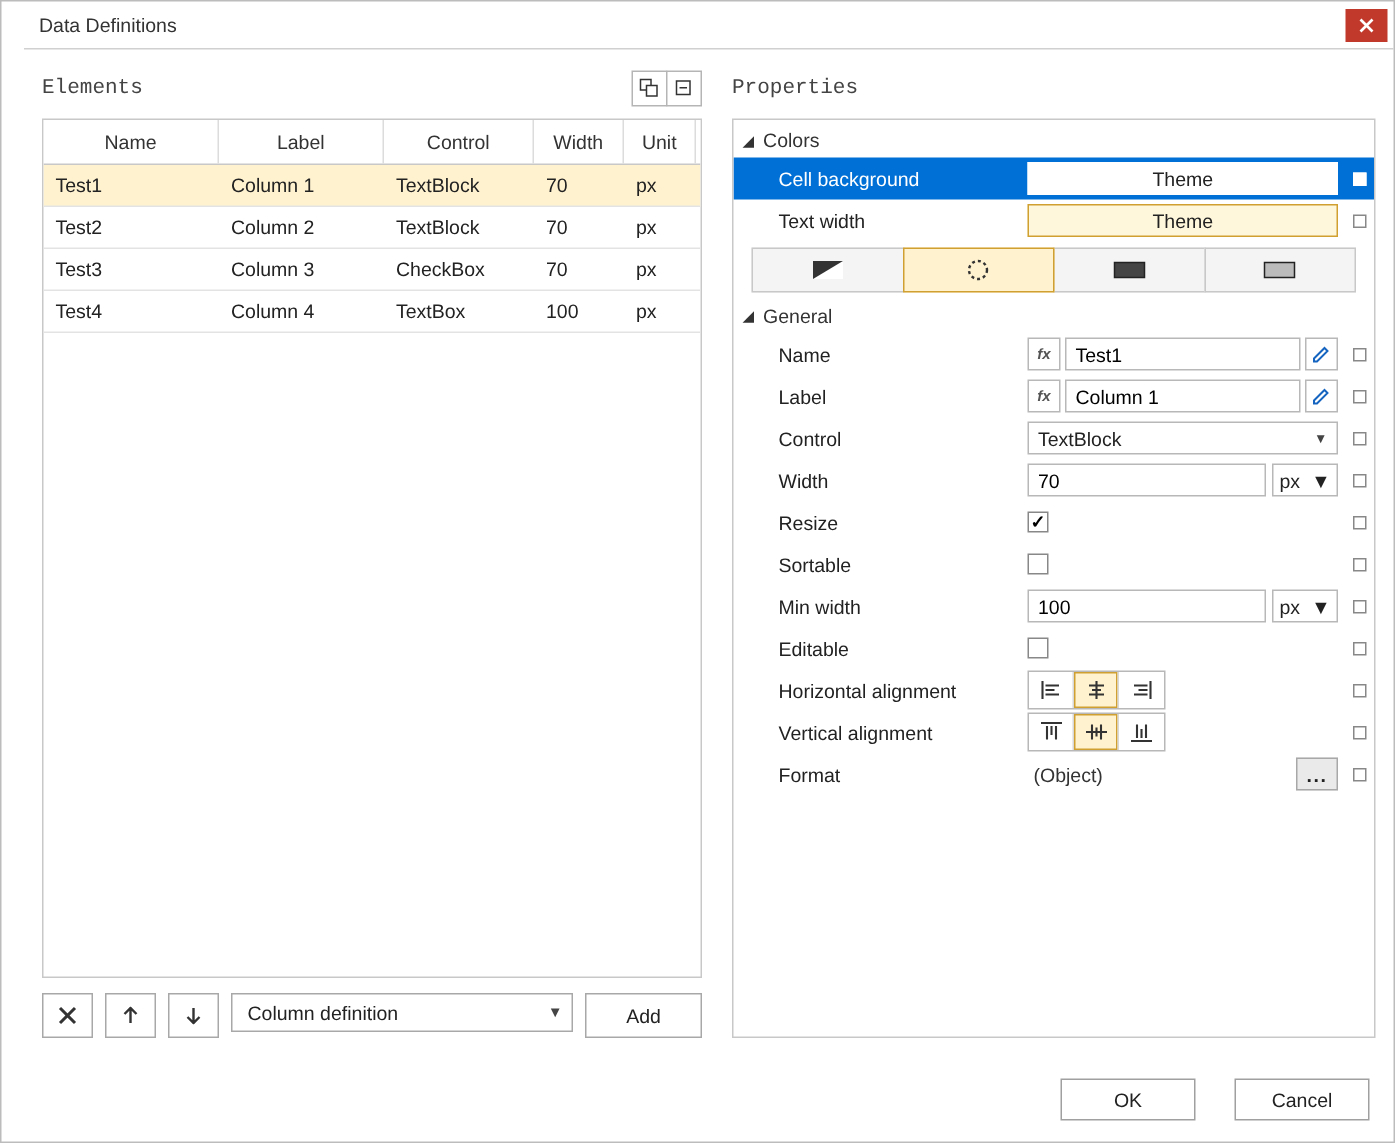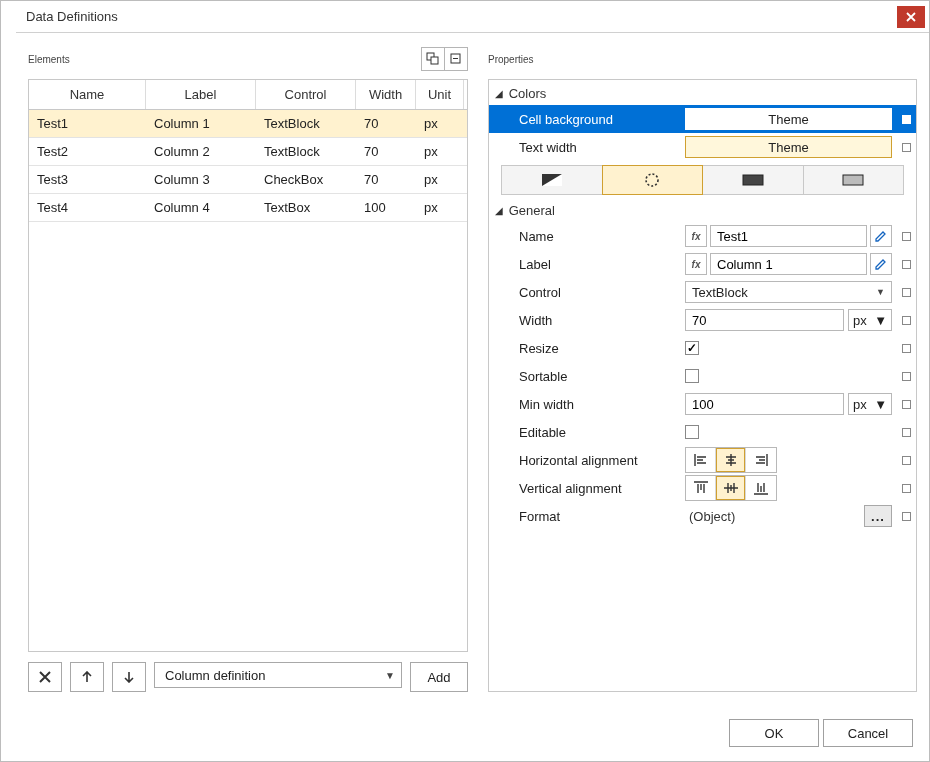--- a/index.html
+++ b/index.html
@@ -6,21 +6,21 @@
   html, body { margin: 0; padding: 0; font-family: "Segoe UI", Tahoma, sans-serif; font-size: 13px; color: #222; background: #fff; }
   .window { width: 930px; height: 762px; border: 1px solid #bcbcbc; background: #fff; display: flex; flex-direction: column; padding-left: 15px; }
   .titlebar { display: flex; align-items: center; height: 32px; border-bottom: 1px solid #d0d0d0; }
   .titlebar .title { padding-left: 10px; font-size: 13px; color: #333; flex: 1; }
   .titlebar .close { width: 28px; height: 22px; margin-right: 4px; background: #c0392b; color: #fff; display: flex; align-items: center; justify-content: center; cursor: pointer; font-size: 14px; font-weight: bold; }
   .body { display: flex; flex: 1; min-height: 0; }
   .left, .right { display: flex; flex-direction: column; }
   .left { width: 462px; padding: 12px 10px 12px 12px; }
   .right { flex: 1; padding: 12px 12px 12px 10px; }
   .pane-header { display: flex; align-items: center; height: 28px; margin-bottom: 6px; }
-  .pane-header .pane-title { font-size: 10px; color: #444; flex: 1; }
+  .pane-header .pane-title { font-size: 14px; color: #444; flex: 1; font-family: Liberation Mono, monospace; }
   .iconbtns { display: flex; gap: 0; }
   .iconbtn { width: 24px; height: 24px; border: 1px solid #b5b5b5; background: #fff; display: flex; align-items: center; justify-content: center; cursor: pointer; margin-left: -1px; }
   .iconbtn:first-child { margin-left: 0; }
 
   
   .elements-table { border: 1px solid #c8c8c8; flex: 1; overflow: hidden; display: flex; flex-direction: column; }
   .et-head, .et-row { display: flex; }
   .et-head { background: #fff; border-bottom: 1px solid #c8c8c8; }
   .et-head > div { text-align: center; padding: 7px 8px; border-right: 1px solid #dcdcdc; color: #333; }
   .et-row { border-bottom: 1px solid #e3e3e3; }
@@ -31,21 +31,21 @@
   .col-control { width: 100px; }
   .col-width { width: 60px; }
   .col-unit { width: 48px; }
 
   
   .left-footer { display: flex; gap: 8px; margin-top: 10px; }
   .sqbtn { width: 34px; height: 30px; border: 1px solid #a8a8a8; background: #fff; display: flex; align-items: center; justify-content: center; cursor: pointer; font-size: 14px; font-weight: bold; }
   .combo { flex: 1; height: 26px; border: 1px solid #a8a8a8; background: #fff; display: flex; align-items: center; padding: 0 6px 0 10px; cursor: pointer; }
   .combo .cd { flex: 1; }
   .combo .chev { font-size: 10px; color: #444; }
-  .addbtn { width: 58px; height: 30px; border: 1px solid #a8a8a8; background: #fff; display: flex; align-items: center; justify-content: center; cursor: pointer; }
+  .addbtn { width: 78px; height: 30px; border: 1px solid #a8a8a8; background: #fff; display: flex; align-items: center; justify-content: center; cursor: pointer; }
 
   
   .props { border: 1px solid #c8c8c8; flex: 1; overflow: hidden; display: flex; flex-direction: column; }
   .section-head { display: flex; align-items: center; gap: 6px; padding: 6px 6px 4px 6px; font-size: 13px; color: #333; }
   .tri { font-size: 10px; color: #333; cursor: pointer; }
 
   .prow { display: flex; align-items: center; height: 28px; }
   .prow .plabel { width: 196px; padding-left: 30px; padding-right: 4px; }
   .prow .pval { flex: 1; display: flex; align-items: center; gap: 4px; padding-right: 4px; }
   .prow .indbox { width: 20px; display: flex; align-items: center; justify-content: center; }
@@ -76,21 +76,21 @@
 
   .aligngroup { display: flex; border: 1px solid #b8b8b8; height: 26px; }
   .aligngroup .ab { width: 30px; display: flex; align-items: center; justify-content: center; cursor: pointer; border-right: 1px solid #d8d8d8; background: #fff; }
   .aligngroup .ab:last-child { border-right: none; }
   .aligngroup .ab.active { background: #fff2cf; box-shadow: inset 0 0 0 1px #d0a030; }
 
   .fmtval { flex: 1; padding-left: 4px; color: #333; }
   .ellbtn { width: 28px; height: 22px; border: 1px solid #a8a8a8; background: #eaeaea; display: flex; align-items: center; justify-content: center; cursor: pointer; font-weight: bold; letter-spacing: 1px; }
 
   
-  .dlgfooter { padding: 14px 16px 14px 0; display: flex; justify-content: flex-end; gap: 4px; border-top: 1px solid transparent; }
+  .dlgfooter { padding: 14px 16px 14px 0; display: flex; justify-content: flex-end; gap: 26px; border-top: 1px solid transparent; }
   .dlgbtn { width: 90px; height: 28px; border: 1px solid #a0a0a0; background: #fff; display: flex; align-items: center; justify-content: center; cursor: pointer; }
 
   svg { display: block; }
 </style>
 </head>
 <body>
 
 <div class="window">
 
   <div class="titlebar">

